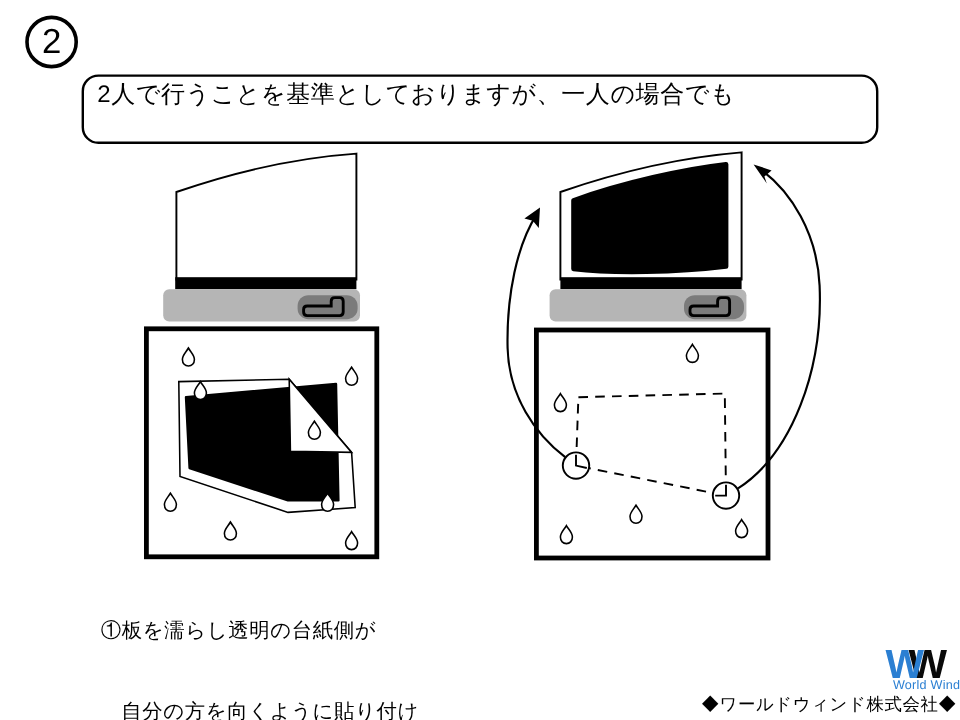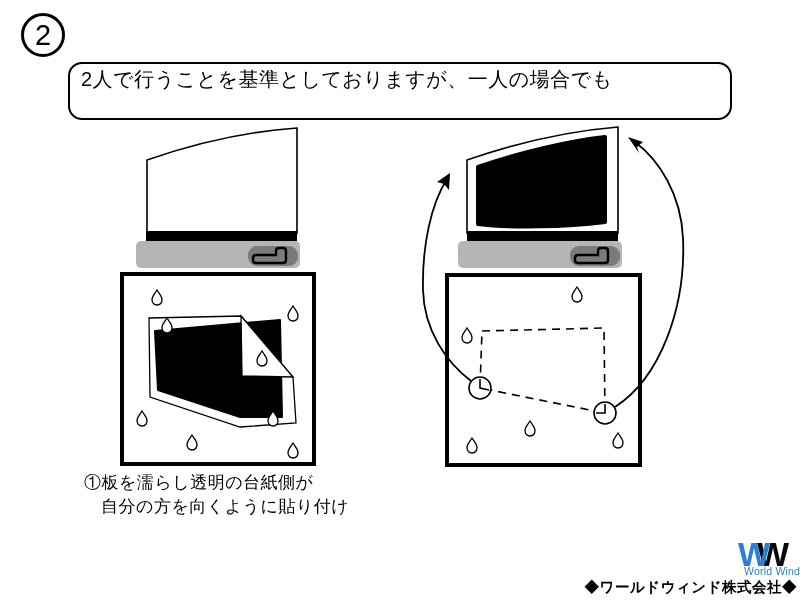--- a/index.html
+++ b/index.html
@@ -17,30 +17,30 @@
     font-size:20px;line-height:25px;letter-spacing:0.5px;white-space:nowrap;}
   #bubble span{display:block;}
 
   
   #canvas{position:absolute;left:0;top:0;width:800px;height:600px;}
 
   
   .caption{position:absolute;font-size:17px;line-height:24px;letter-spacing:0.5px;white-space:nowrap;}
   #caption-left{left:84px;top:471px;}
   #caption-right{left:408px;top:480px;line-height:23px;}
-  .caption span{display:block;}
+  .caption span{display:block;margin-top:43px;}
   .caption span.indent{padding-left:17px;text-align:right;}
 
   
   #logo-ww{position:absolute;left:738px;top:537px;font-size:34px;font-weight:bold;line-height:1;}
   #logo-ww .w1{color:#2b7fd2;position:relative;z-index:2;}
   #logo-ww .w2{color:#0a0a0a;margin-left:-13px;position:relative;z-index:1;}
   #logo-sub{position:absolute;left:744px;top:565px;width:70px;text-align:right;
     color:#2b7fd2;font-size:10.5px;letter-spacing:0.2px;}
-  #company{position:absolute;right:3px;top:578px;font-size:14.5px;font-weight:bold;letter-spacing:0.5px;}
+  #company{position:absolute;right:3px;top:578px;font-size:14.5px;font-weight:normal;letter-spacing:0.5px;}
 </style>
 </head>
 <body>
 
 <div id="page">
 
   <div id="step-badge">
     <span>2</span>
   </div>
 

